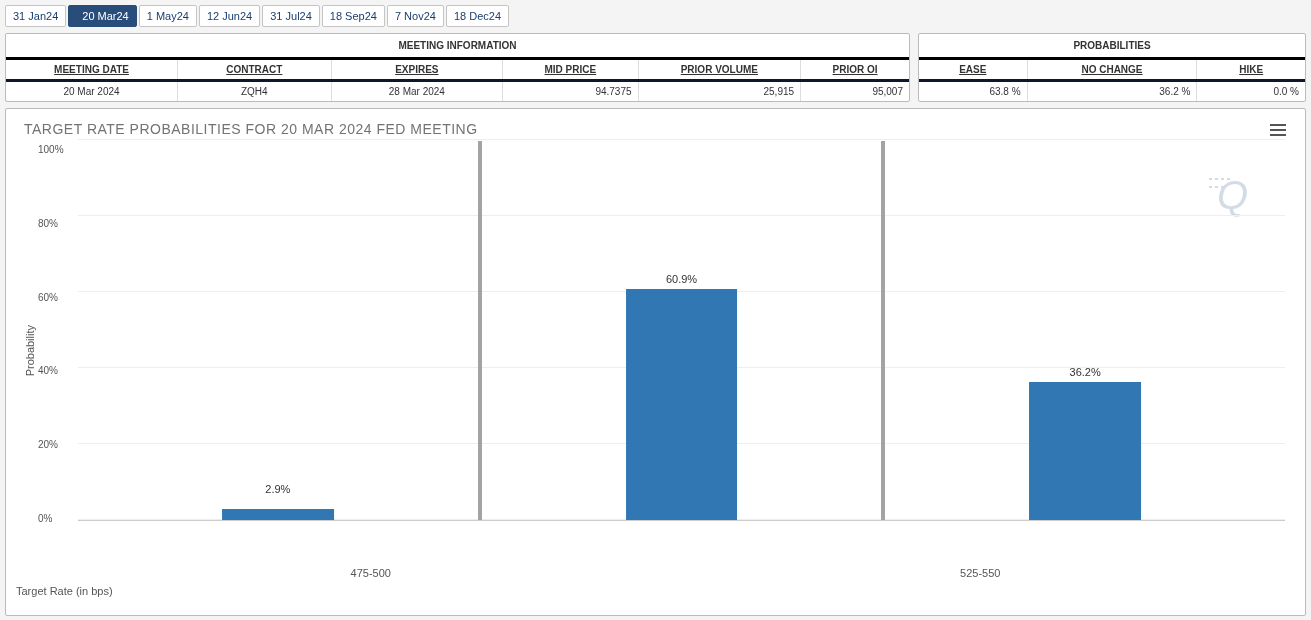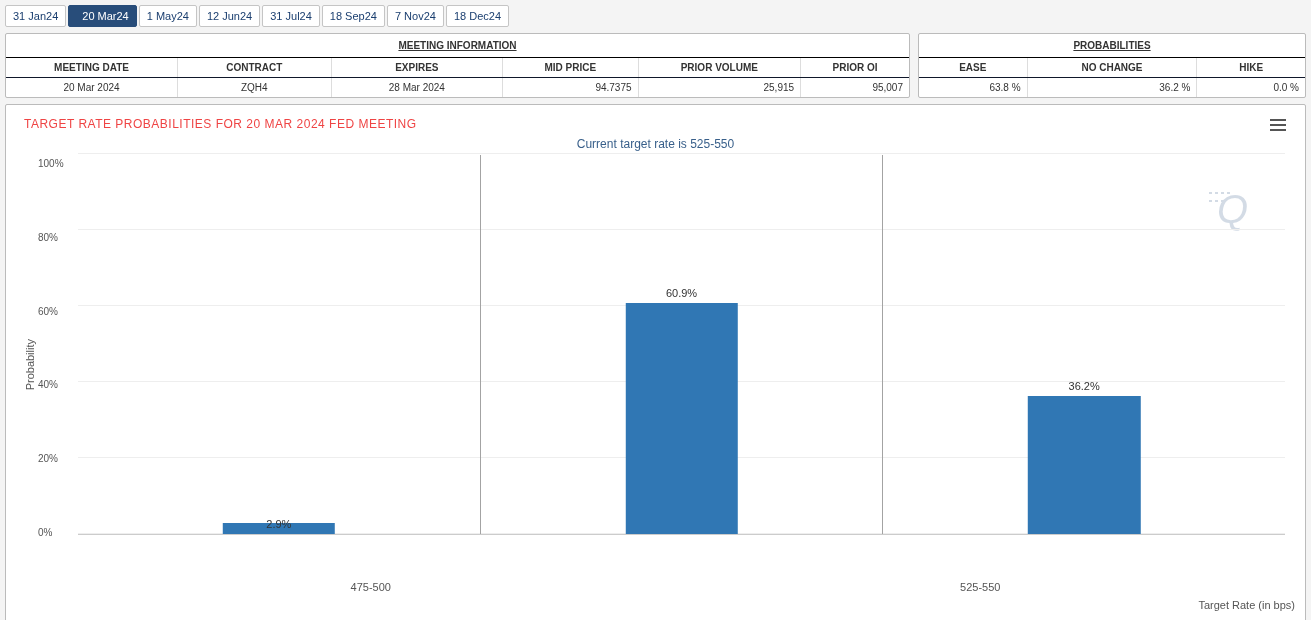--- a/index.html
+++ b/index.html
@@ -38,51 +38,51 @@
     background: #fff;
     border-radius: 2px;
   }
   .panel.left { flex: 0 0 905px; }
   .panel.right { flex: 1; }
   .panel-title {
     text-align: center;
     font-weight: bold;
     font-size: 10px;
     padding: 6px 0;
-    border-bottom: 1px solid #000000;
-    text-decoration: underline;
+    border-bottom: 3px solid #000000;
   }
   table.info {
     width: 100%; border-collapse: collapse; table-layout: fixed;
   }
   table.info th, table.info td {
     border-right: 1px solid #ddd;
     padding: 4px 6px;
     font-size: 10px;
   }
   table.info th:last-child, table.info td:last-child { border-right: none; }
   table.info th {
     font-weight: bold; text-align: center;
-    border-bottom: 1px solid #0f172a;
+    border-bottom: 3px solid #0f172a;
+    text-decoration: underline;
   }
   table.info td { text-align: right; }
   table.info td.center { text-align: center; }
 
   
   .chart-panel {
     border: 1px solid #bbb;
     background: #fff;
     border-radius: 2px;
     position: relative;
     padding: 10px 10px 18px 10px;
   }
   .chart-header { display: flex; align-items: center; justify-content: space-between; }
   .chart-title {
-    color: #ef4444;
-    font-size: 12px;
+    color: #737373;
+    font-size: 14px;
     letter-spacing: 0.5px;
     padding: 2px 0 4px 8px;
   }
   .chart-menu {
     width: 22px; height: 20px;
     display: flex; flex-direction: column;
     justify-content: center; align-items: center;
     gap: 3px; cursor: pointer;
     margin-right: 6px;
   }
@@ -122,21 +122,21 @@
   .grid-line {
     position: absolute; left: 0; right: 0;
     border-top: 1px solid #eee;
   }
   .columns {
     position: absolute; left: 0; right: 0; top: 0; bottom: 0;
     display: flex;
   }
   .col {
     flex: 1; position: relative;
-    border-right: 1px solid #a3a3a3;
+    border-right: 4px solid #a3a3a3;
   }
   .col:last-child { border-right: none; }
   .bar {
     position: absolute;
     bottom: 0;
     left: 50%; transform: translateX(-50%);
     width: 28%;
     background: #3077b4;
   }
   .bar-label {
@@ -146,21 +146,21 @@
     white-space: nowrap;
   }
   .x-ticks {
     display: flex; margin-left: 50px; margin-right: 10px;
   }
   .x-tick {
     flex: 1; text-align: center; color: #555; font-size: 11px;
     padding-top: 6px;
   }
   .x-axis-title {
-    text-align: right; color: #555; font-size: 11px;
+    text-align: left; color: #555; font-size: 11px;
     margin-top: 6px;
   }
   .watermark {
     position: absolute; right: 18px; top: 28px;
     width: 60px; height: 50px; opacity: 0.2; pointer-events: none;
   }
 </style>
 </head>
 <body>
 
@@ -227,21 +227,20 @@
 
   <div class="chart-panel">
     <div class="chart-header">
       <div class="chart-title">TARGET RATE PROBABILITIES FOR 20 MAR 2024 FED MEETING</div>
       <div class="chart-menu">
         <span></span>
           <span></span>
           <span></span>
       </div>
     </div>
-    <div class="chart-subtitle">Current target rate is 525-550</div>
 
     <div class="chart-body">
       <div class="y-axis-title">Probability</div>
       <div class="y-ticks" id="yticks">
           <span>100%</span>
           <span>80%</span>
           <span>60%</span>
           <span>40%</span>
           <span>20%</span>
           <span>0%</span>
@@ -254,21 +253,21 @@
         </svg>
       <div class="grid-line" style="bottom: 380px;"></div>
           <div class="grid-line" style="bottom: 304px;"></div>
           <div class="grid-line" style="bottom: 228px;"></div>
           <div class="grid-line" style="bottom: 152px;"></div>
           <div class="grid-line" style="bottom: 76px;"></div>
           <div class="grid-line" style="bottom: 0px;"></div>
           <div class="columns">
             <div class="col">
               <div class="bar" style="height: 11.02px;"></div>
-              <div class="bar-label" style="bottom: 4px;">2.9%</div>
+              <div class="bar-label" style="bottom: 25px;">2.9%</div>
             </div>
             <div class="col">
               <div class="bar" style="height: 231.42px;"></div>
               <div class="bar-label" style="bottom: 235.42px;">60.9%</div>
             </div>
             <div class="col">
               <div class="bar" style="height: 137.56px;"></div>
               <div class="bar-label" style="bottom: 141.56px;">36.2%</div>
             </div>
           </div>

